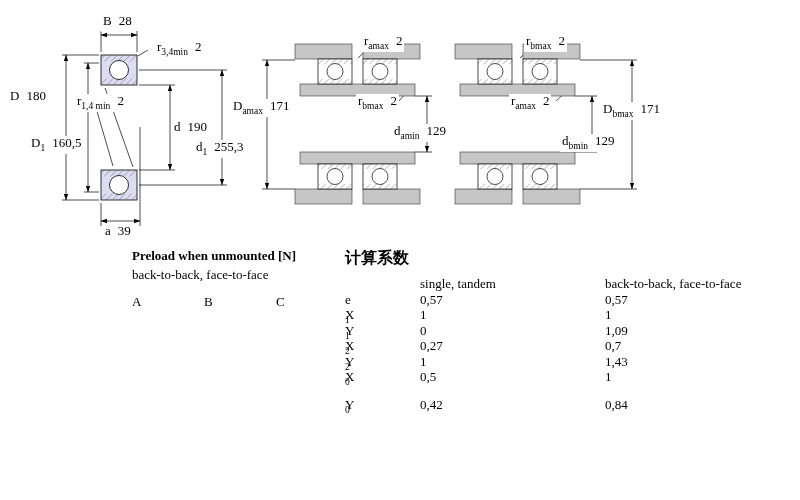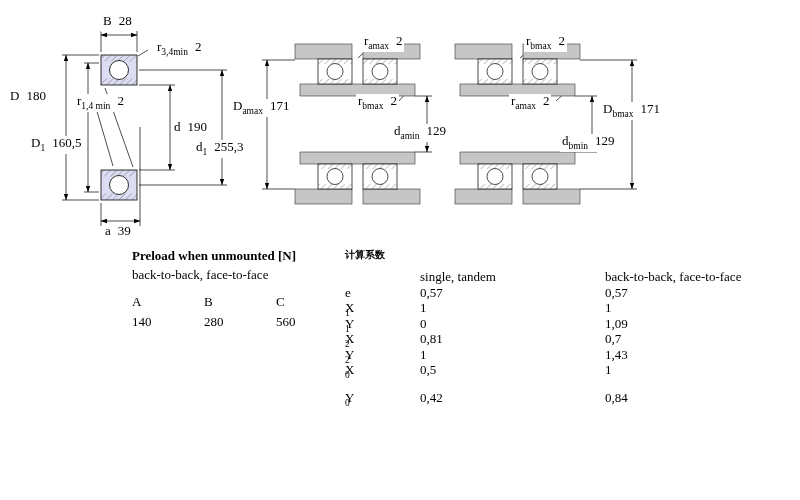--- a/index.html
+++ b/index.html
@@ -19,21 +19,21 @@
   .preload { position:absolute; left:100px; top:248px; width:240px; font-size:13px;margin-left:32px; }
   .preload .title { font-weight:bold; }
   .preload .subtitle { margin-top:3px; }
   .preload .trow { display:flex; }
   .preload .trow.hdr { margin-top:11px; }
   .preload .trow.vals { margin-top:4px; }
   .preload .cell { width:72px; }
 
   
   .factors { position:absolute; left:345px; top:248px; width:420px; font-size:13px; }
-  .factors .title { font-weight:bold; font-family:Liberation Sans, sans-serif; font-size:10px; }
+  .factors .title { font-weight:bold; font-family:Liberation Sans, sans-serif; font-size:16px; }
   .factors .cols-header { position:relative; height:16px; margin-top:7px;text-decoration:underline; }
   .factors .cols-header span { position:absolute; top:0; }
   .factors .c1 { left:75px; } .factors .c2 { left:260px; }
   .factors .frow { position:relative; height:15.4px; }
   .factors .frow.last { margin-top:13px; }
   .factors .frow span { position:absolute; top:0; }
   .factors .frow .c0 { left:0; }
   .factors sub { font-size:9.5px; }
 </style>
 </head>
@@ -203,25 +203,20 @@
   <span class="dim" style="left:560px;top:134px"><span>d</span><sub>bmin</sub><span class="val">129</span></span>
 
   <div class="preload">
     <div class="title">Preload when unmounted [N]</div>
     <div class="subtitle">back-to-back, face-to-face</div>
     <div class="trow hdr">
       <span class="cell">A</span>
       <span class="cell">B</span>
       <span class="cell">C</span>
     </div>
-    <div class="trow vals">
-      <span class="cell">140</span>
-      <span class="cell">280</span>
-      <span class="cell">560</span>
-    </div>
   </div>
 
   <div class="factors">
     <div class="title">计算系数</div>
     <div class="cols-header">
       <span class="c1">single, tandem</span>
       <span class="c2">back-to-back, face-to-face</span>
     </div>
 
     <div class="frow">
@@ -234,21 +229,21 @@
       <span class="c1">1</span>
       <span class="c2">1</span>
     </div>
     <div class="frow">
       <span class="c0"><span>Y</span><sub>1</sub></span>
       <span class="c1">0</span>
       <span class="c2">1,09</span>
     </div>
     <div class="frow">
       <span class="c0"><span>X</span><sub>2</sub></span>
-      <span class="c1">0,81</span>
+      <span class="c1">0,27</span>
       <span class="c2">0,7</span>
     </div>
     <div class="frow">
       <span class="c0"><span>Y</span><sub>2</sub></span>
       <span class="c1">1</span>
       <span class="c2">1,43</span>
     </div>
     <div class="frow">
       <span class="c0"><span>X</span><sub>0</sub></span>
       <span class="c1">0,5</span>

